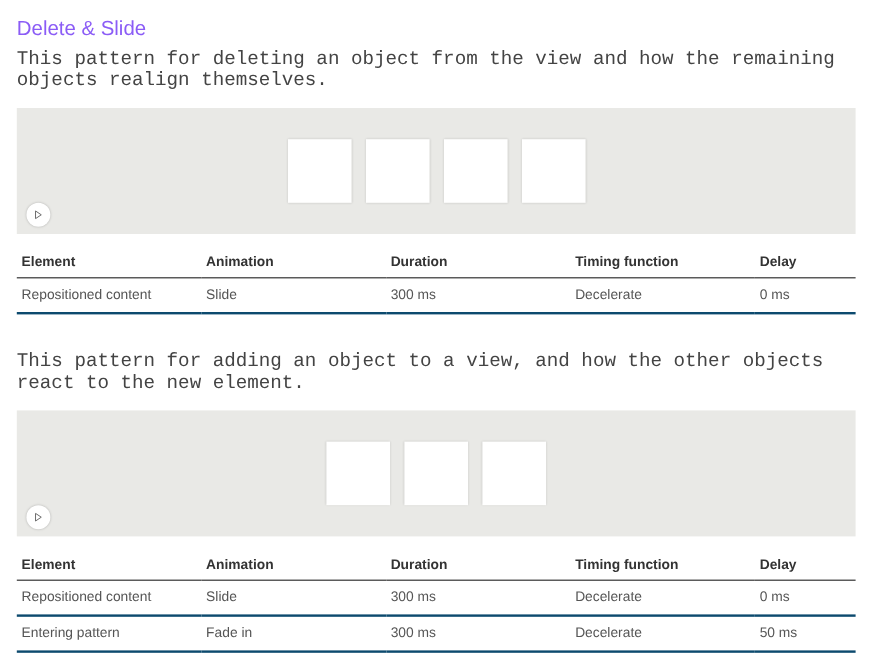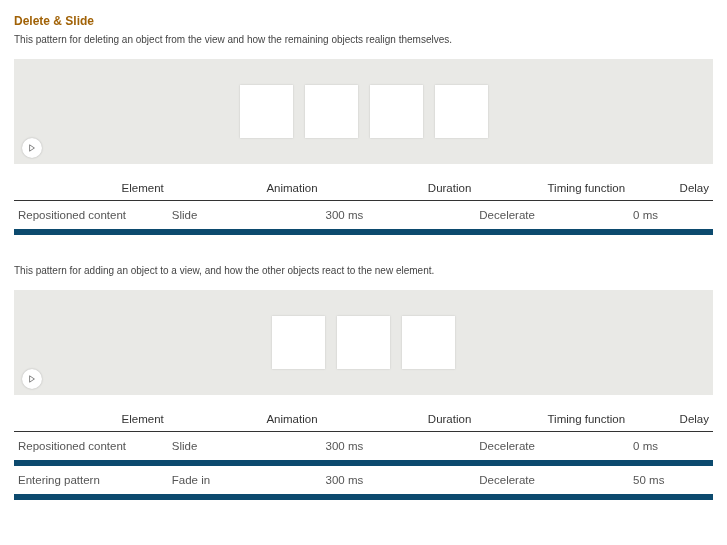--- a/index.html
+++ b/index.html
@@ -5,29 +5,30 @@
   * { box-sizing: border-box; margin: 0; padding: 0; }
   body {
     font-family: "Segoe UI", Arial, sans-serif;
     color: #333;
     padding: 14px;
     background: #fff;
     font-size: 12px;
   }
   .section { margin-bottom: 30px; }
   .section-title {
-    font-size: 12px;
-    font-weight: 700;
-    color: #a16207;
+    font-size: 17px;
+    font-weight: 400;
+    color: #8b5cf6;
     margin-bottom: 6px;
   }
   .section-desc {
-    font-size: 10px;
+    font-size: 16px;
     color: #444;
     margin-bottom: 14px;
+    font-family: Liberation Mono, monospace;
   }
   .demo-area {
     background: #e9e9e6;
     height: 105px;
     position: relative;
     display: flex;
     align-items: center;
     justify-content: center;
     gap: 12px;
     margin-bottom: 12px;
@@ -52,30 +53,30 @@
     justify-content: center;
     cursor: pointer;
   }
   .play-btn svg { width: 8px; height: 8px; }
   table {
     width: 100%;
     border-collapse: collapse;
     font-size: 11.5px;
   }
   th {
-    text-align: right;
-    font-weight: 400;
+    text-align: left;
+    font-weight: 700;
     color: #333;
     padding: 6px 4px;
     border-bottom: 1px solid #333;
   }
   td {
     padding: 8px 4px;
     color: #555;
-    border-bottom: 6px solid #0c4a6e;
+    border-bottom: 2px solid #0c4a6e;
   }
   .col-element { width: 22%; }
   .col-animation { width: 22%; }
   .col-duration { width: 22%; }
   .col-timing { width: 22%; }
   .col-delay { width: 12%; }
 </style>
 </head>
 <body>
 

